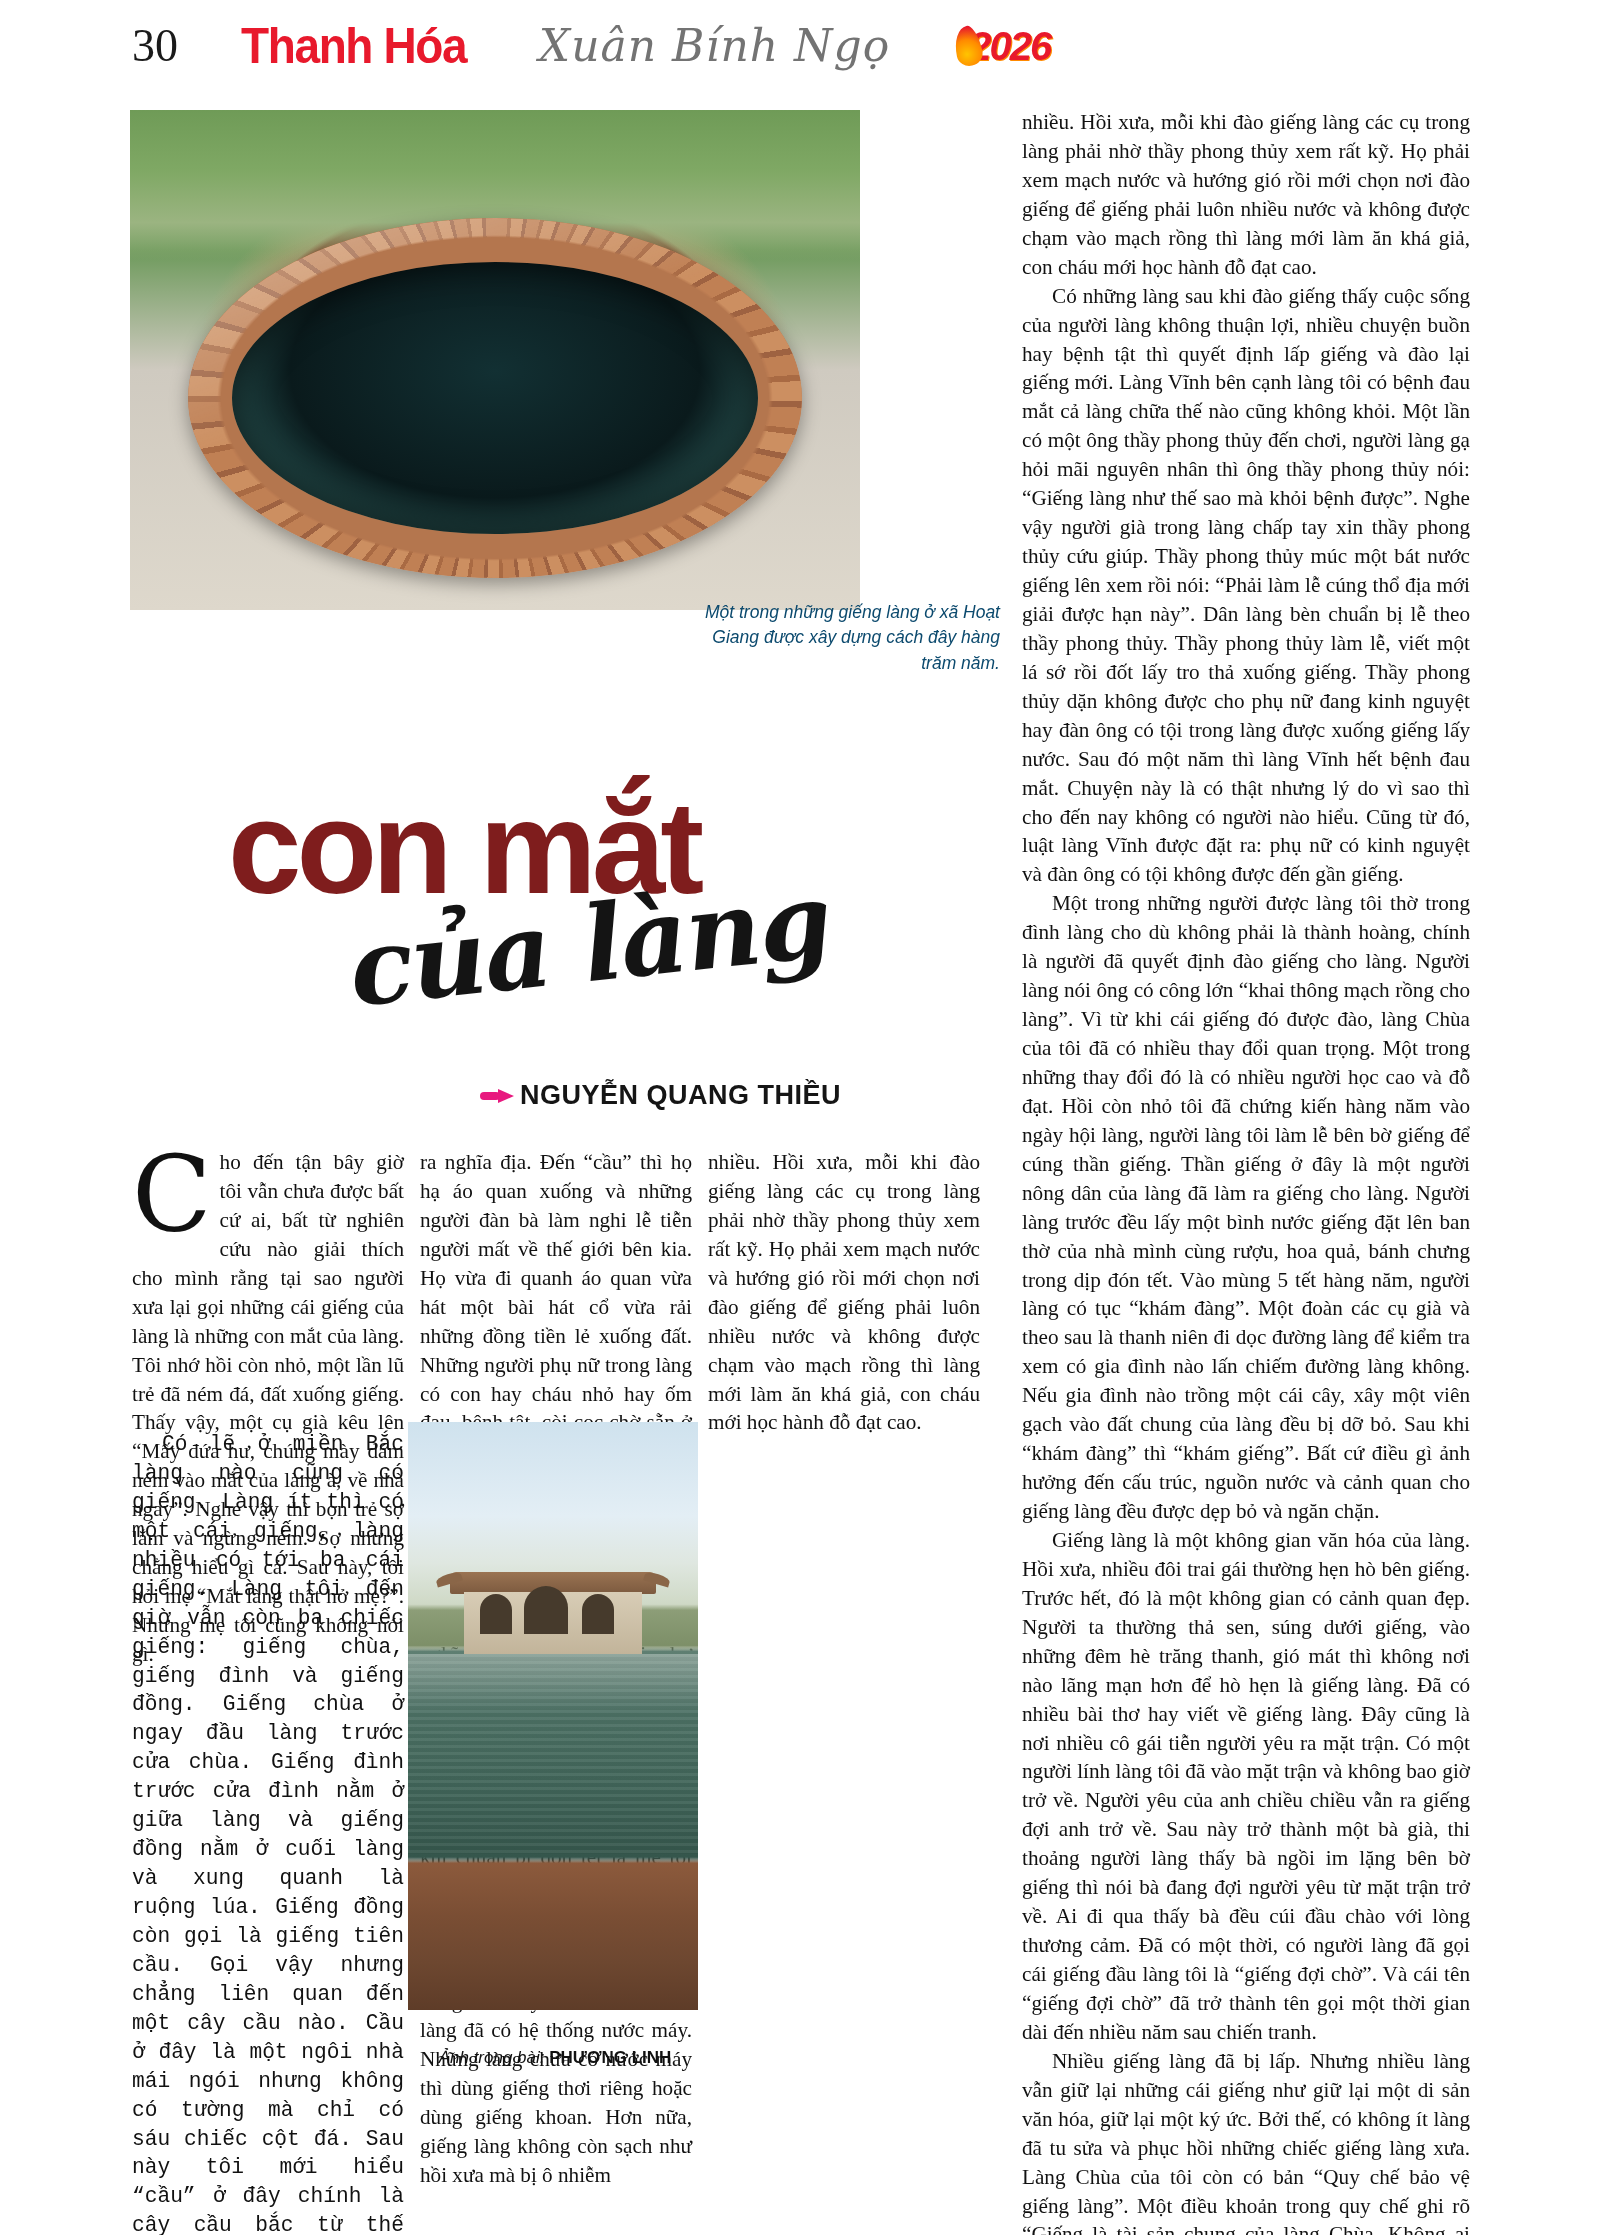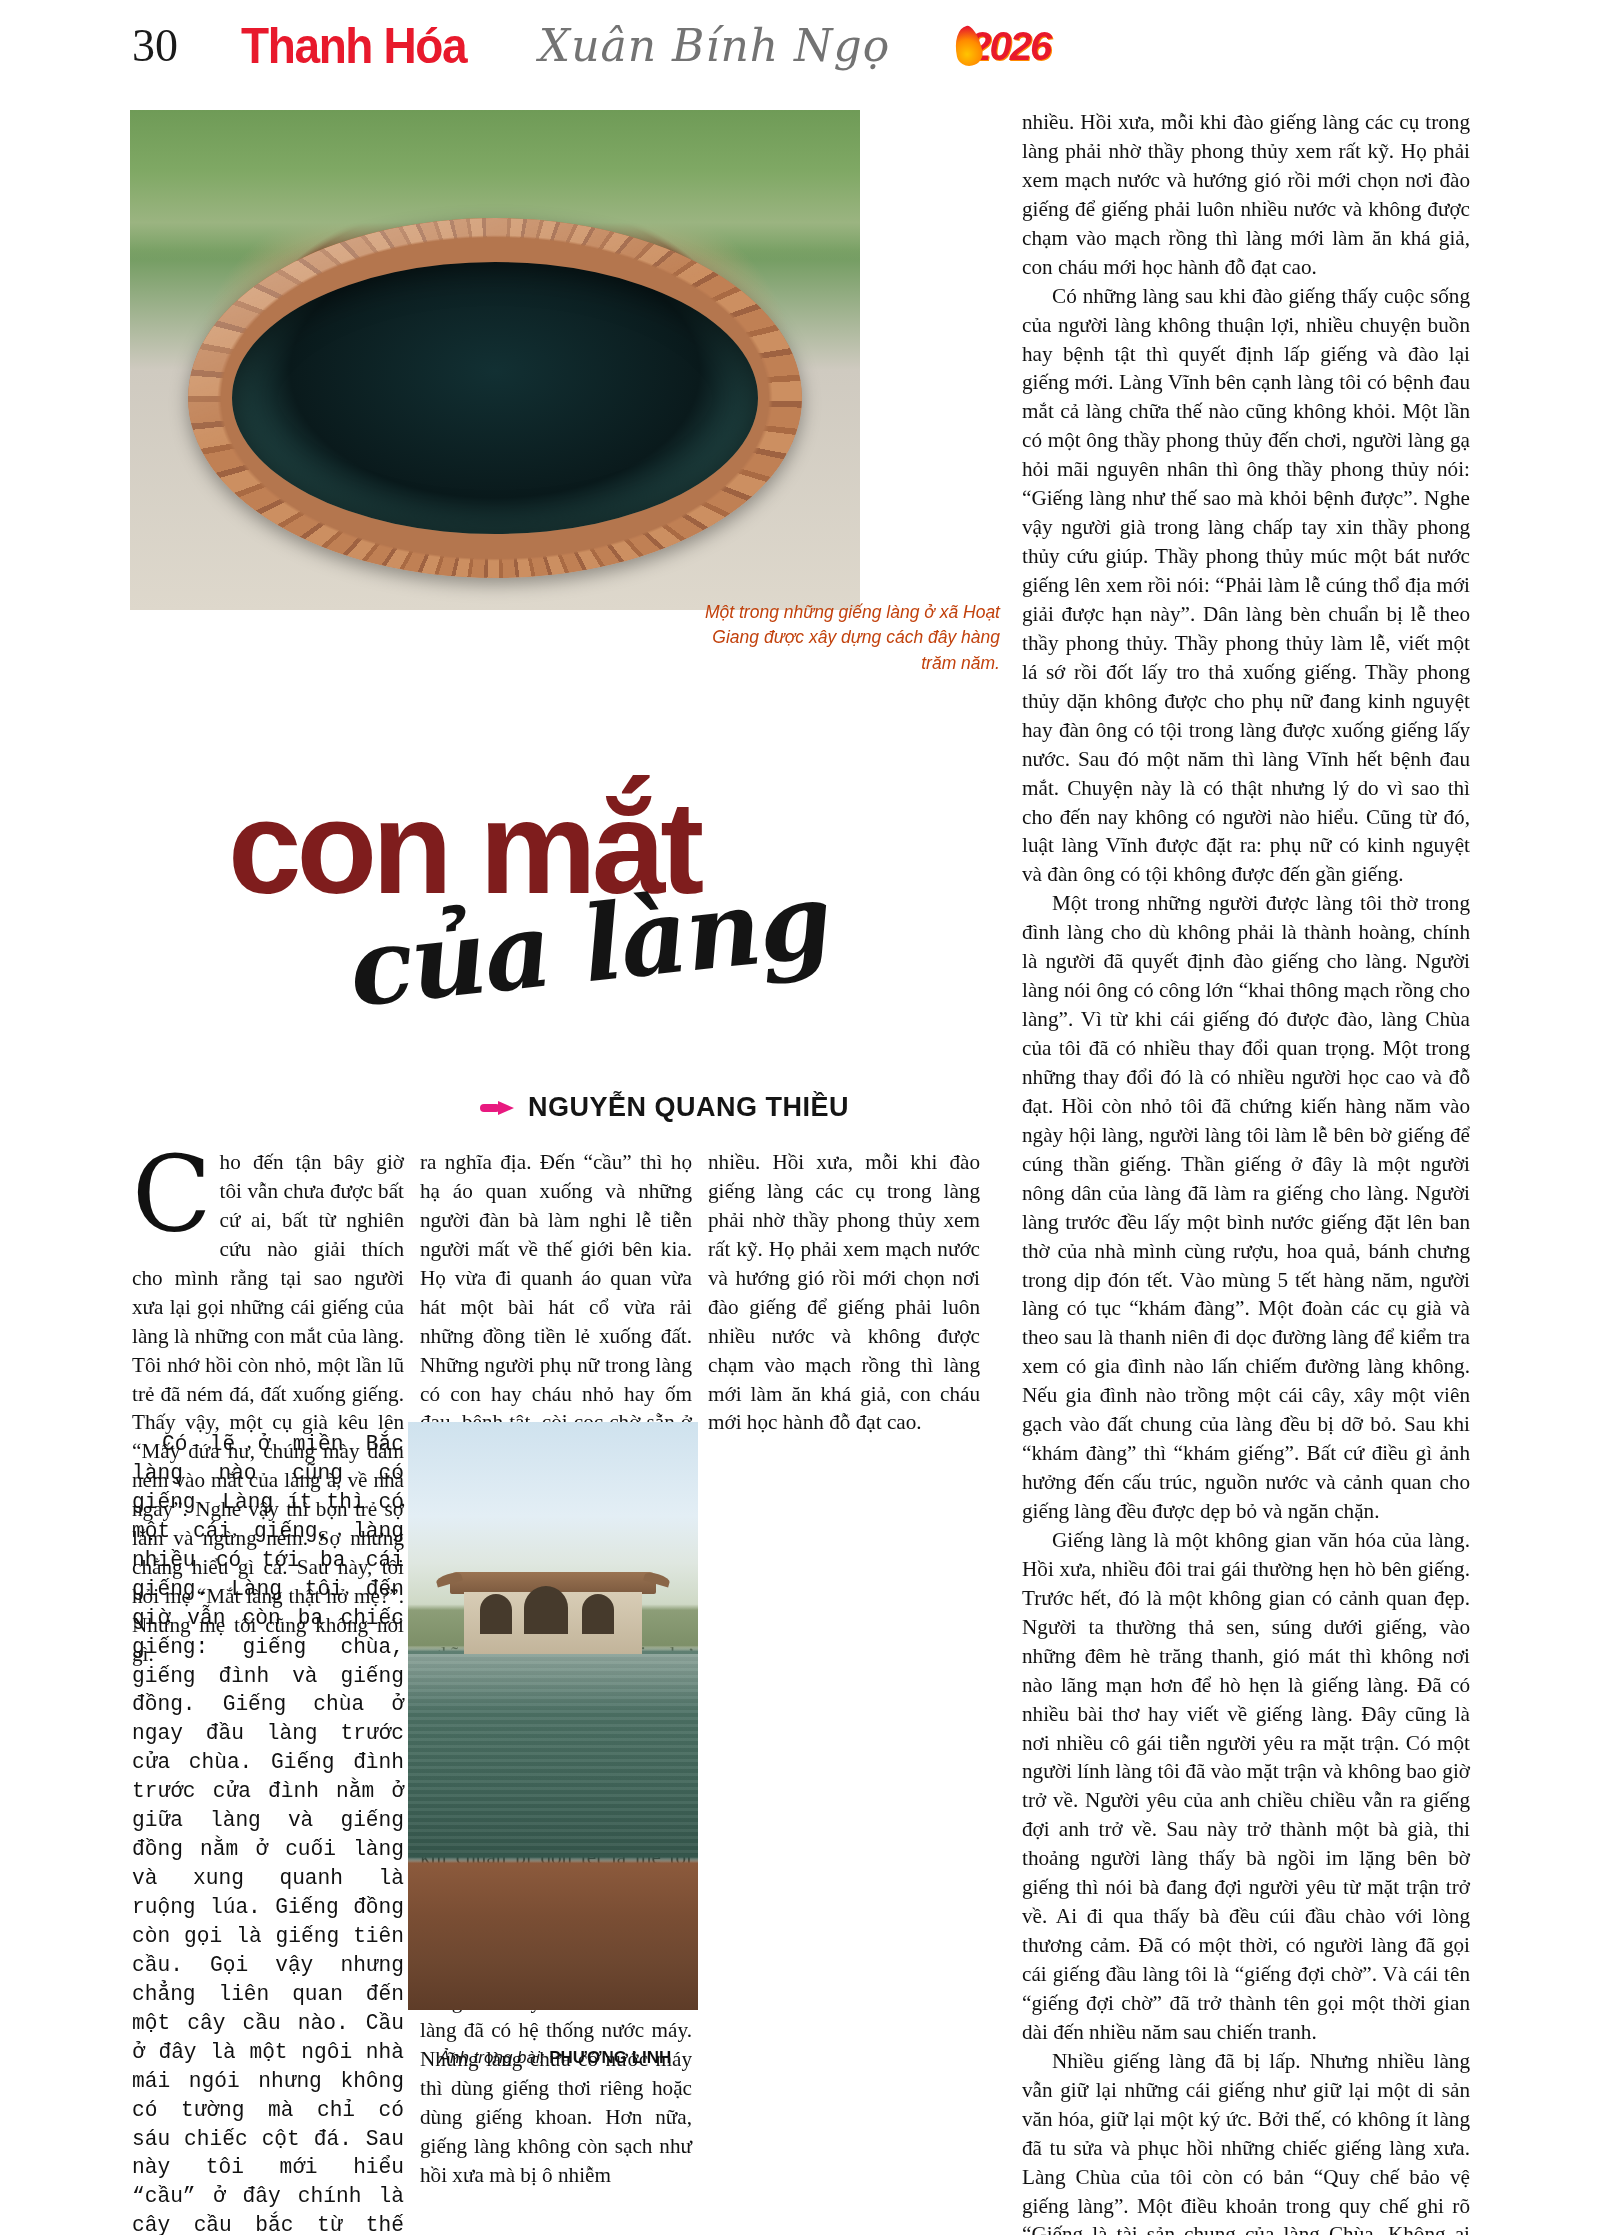--- a/index.html
+++ b/index.html
@@ -90,21 +90,21 @@
             mask:radial-gradient(ellipse at 50% 50%, transparent 0 63%, #000 64% 100%);
   }
   .grass-top{
     position:absolute;left:0;top:0;width:730px;height:150px;
     background:linear-gradient(180deg,#6f9b57 0%,#7fa864 40%,#9bb481 75%,rgba(155,180,129,0) 100%);
   }
 
   .hero-caption{
     position:absolute;left:700px;top:600px;width:300px;
     font-family:"Liberation Sans",sans-serif;font-style:italic;
-    font-size:17.5px;line-height:1.45;color:#c2410c;text-align:right;
+    font-size:17.5px;line-height:1.45;color:#0c4a6e;text-align:right;
   }
 
   
   .title-block{position:absolute;left:180px;top:690px;width:800px;height:440px;}
   .title-nhung{
     position:absolute;right:25px;top:0;
     font-family:"DejaVu Serif",serif;font-weight:700;
     font-size:112px;line-height:1;color:#1c1c1c;letter-spacing:-1px;
   }
   .title-conmat{
@@ -112,21 +112,21 @@
     font-family:"Liberation Sans",sans-serif;font-weight:700;
     font-size:132px;line-height:1;color:#7f1d1d;letter-spacing:-5px;
   }
   .title-culang{
     position:absolute;left:170px;top:228px;
     font-family:"DejaVu Serif",serif;font-style:italic;font-weight:700;
     font-size:104px;line-height:1;color:#141414;
     transform:rotate(-6deg);transform-origin:left center;letter-spacing:-2px;
   }
   .byline{
-    position:absolute;left:300px;top:390px;display:flex;align-items:center;gap:12px;margin-top:12px;
+    position:absolute;left:300px;top:390px;display:flex;align-items:center;gap:4px;
   }
   .byline-arrow{
     width:36px;height:14px;position:relative;flex:0 0 auto;
   }
   .byline-arrow::before{
     content:"";position:absolute;left:0;top:3px;width:20px;height:8px;
     background:#E8197F;border-radius:4px;
   }
   .byline-arrow::after{
     content:"";position:absolute;left:18px;top:0;width:0;height:0;

